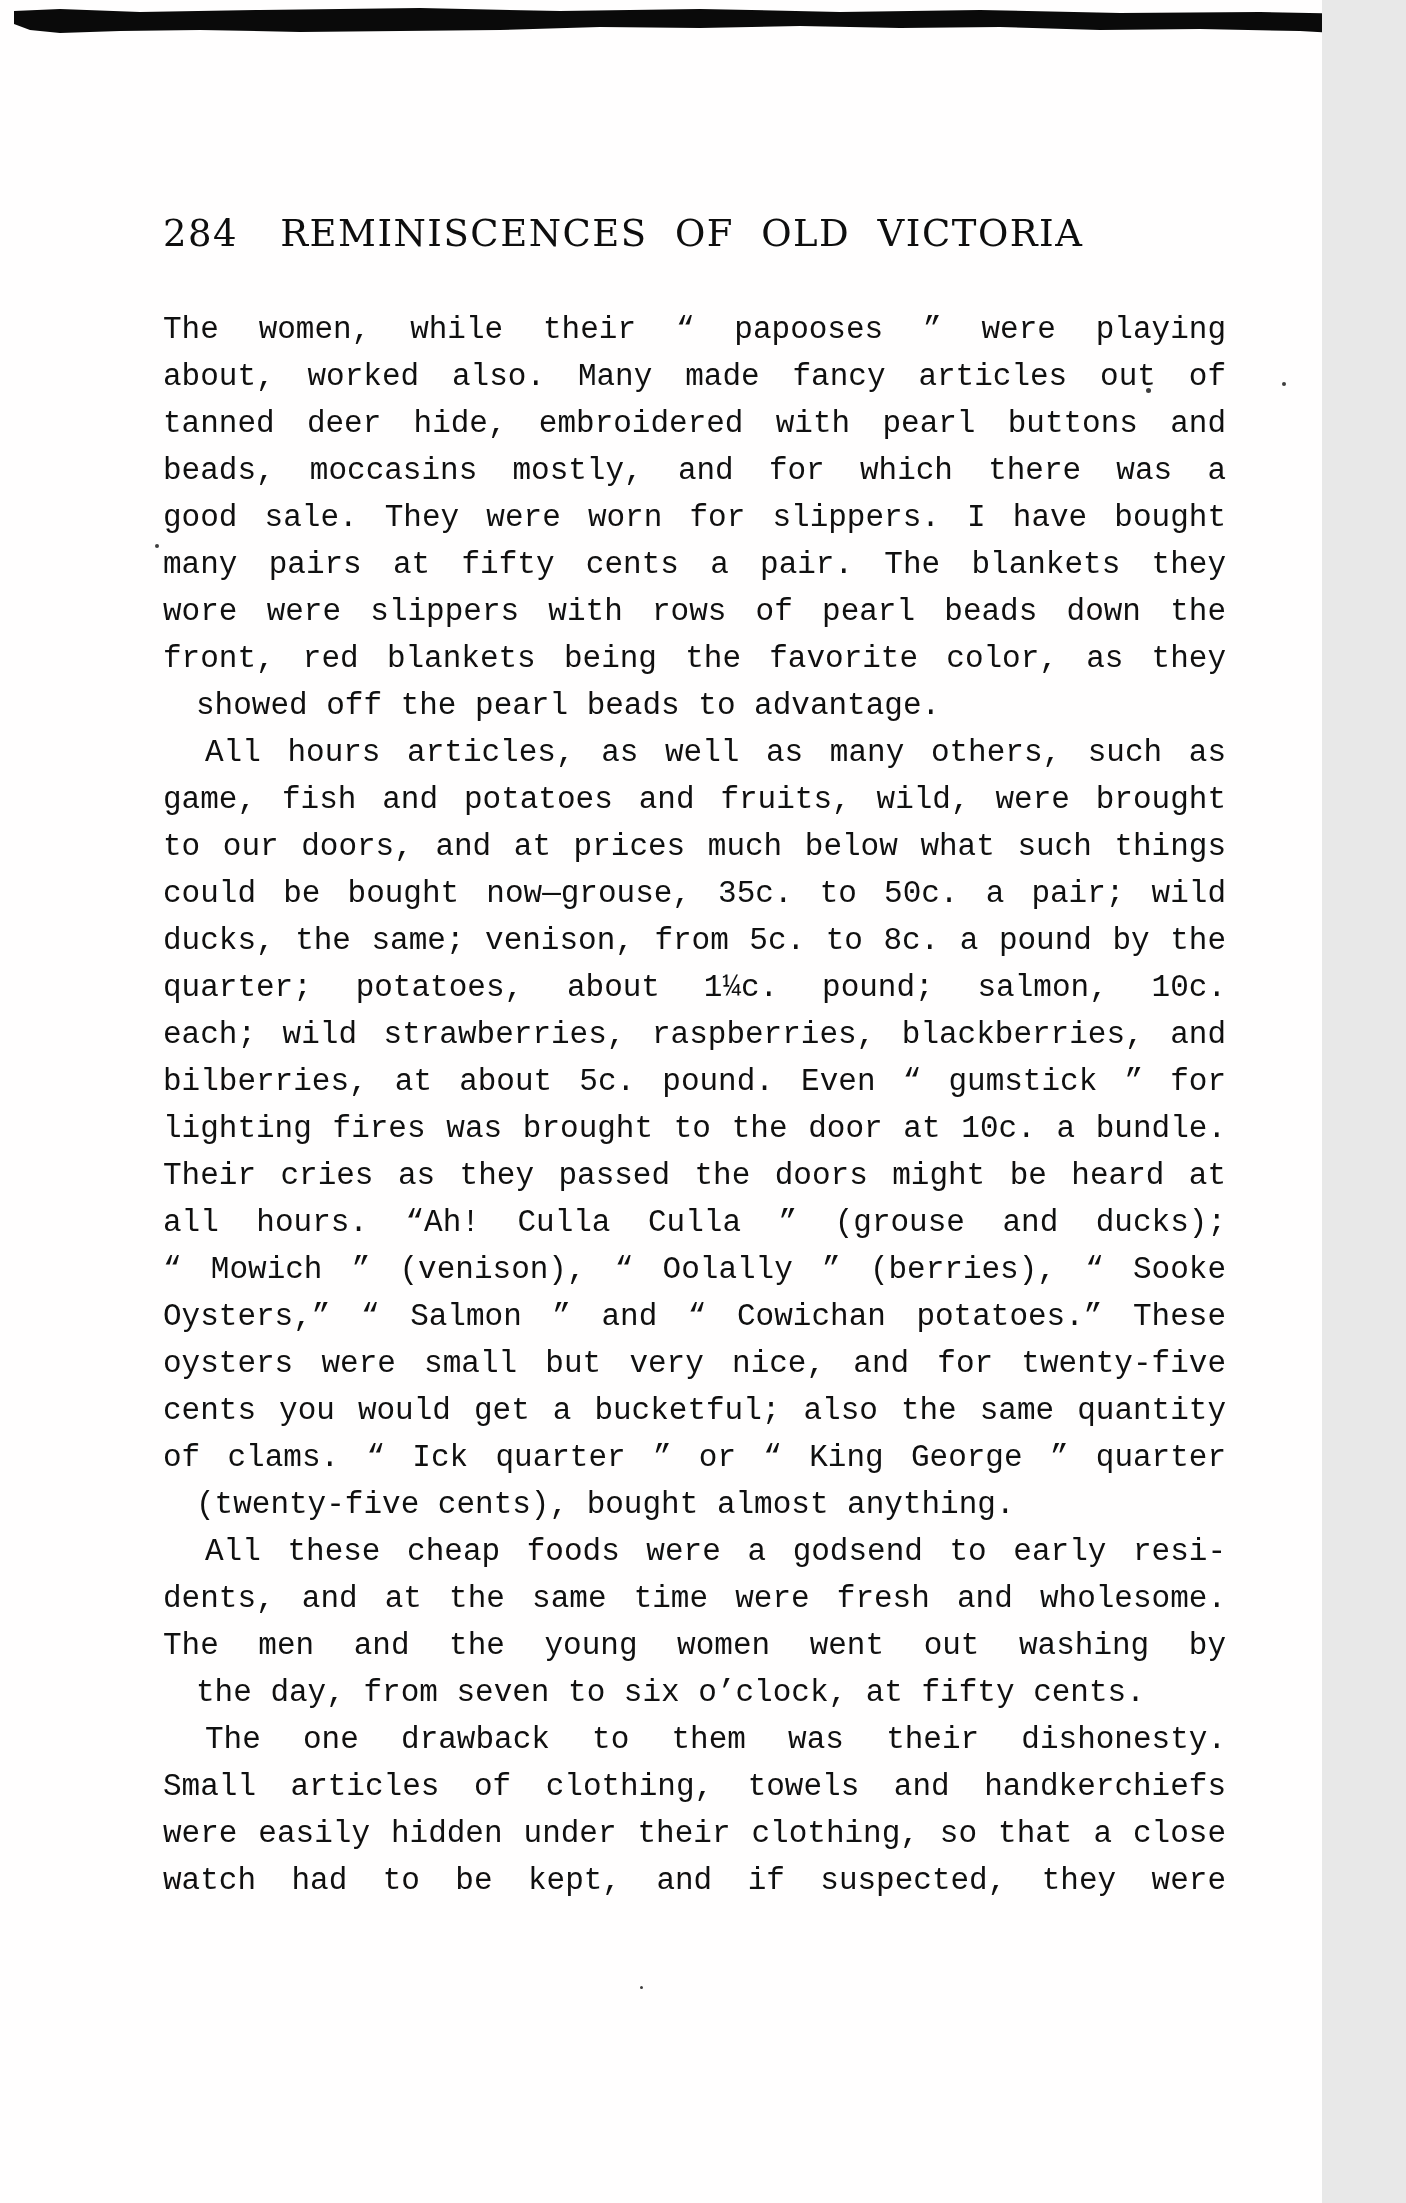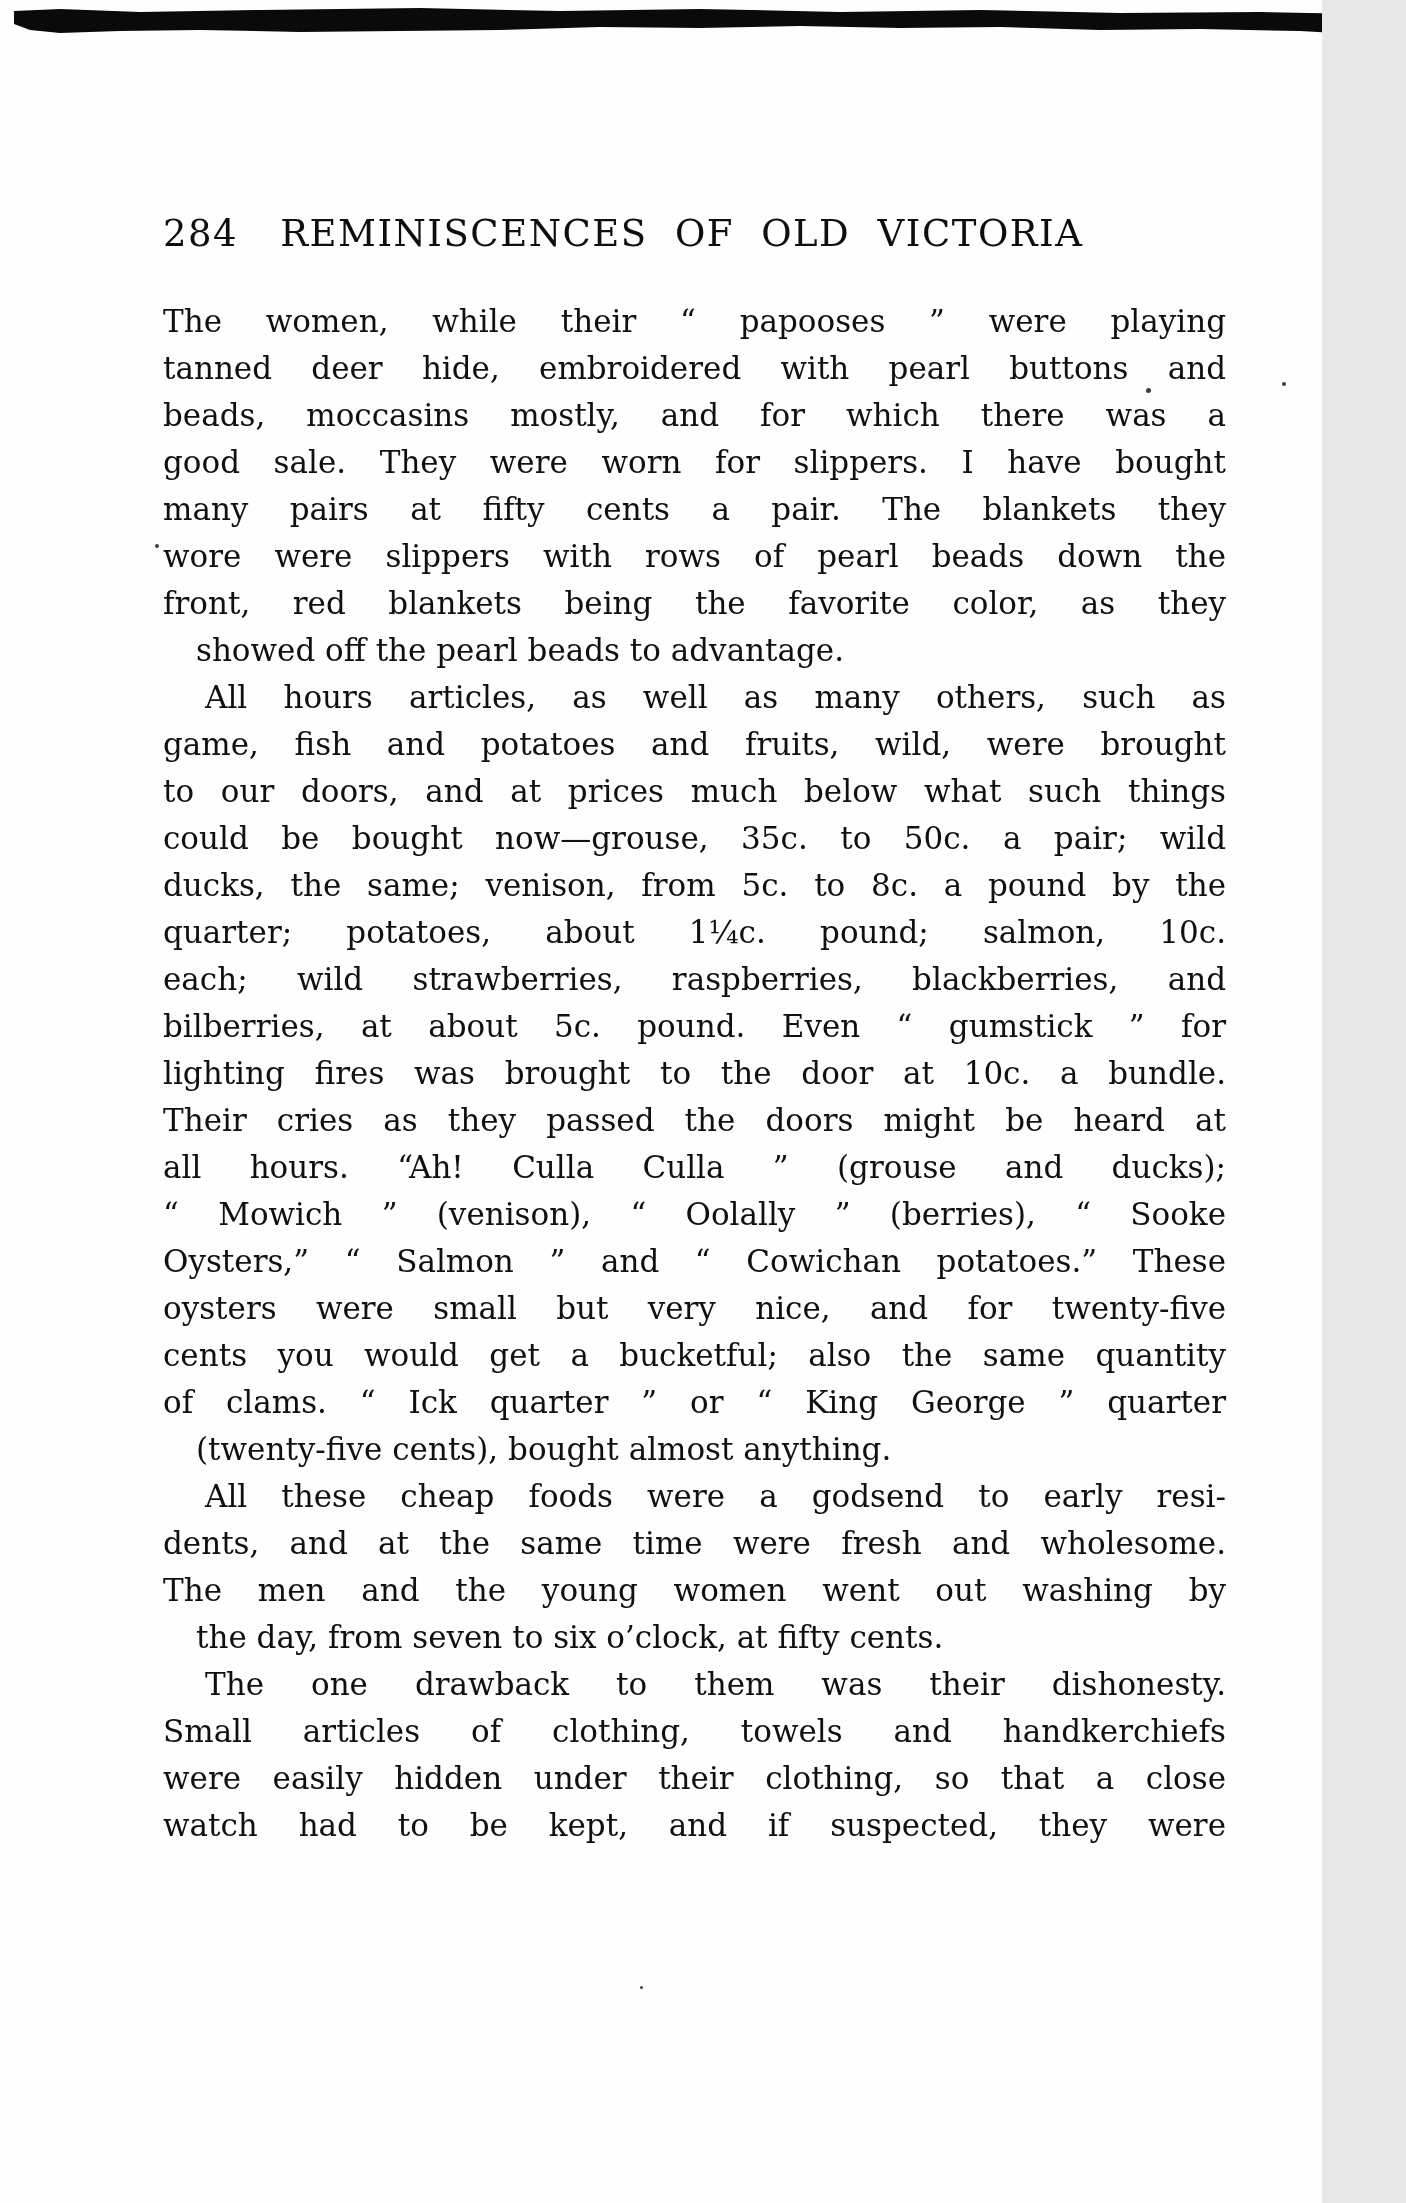--- a/index.html
+++ b/index.html
@@ -38,25 +38,26 @@
     display: inline-block;
     margin-right: 42px;
   }
   .header .title {
     display: inline-block;
     word-spacing: 14px;
   }
   .body-text {
     position: absolute;
     left: 163px;
-    top: 298px;
+    top: 306px;
     width: 1063px;
     font-size: 31px;
     line-height: 47px;
     color: #101010;
+    font-family: Liberation Mono, monospace;
   }
   .line {
     text-align: justify;
     text-align-last: justify;
     white-space: normal;
   }
   .line.flush {
     text-align-last: left;
     margin-left: 33px;
   }
@@ -81,20 +82,21 @@
       1406,64 1399,62 1392,52 1384,41 1372,35 1300,31 1200,29 1100,30 1000,27 900,28 800,26
       700,28 600,27 500,30 400,31 300,32 200,30 120,31 60,33 30,30 14,24"></polygon>
   </svg>
 
   <div class="header">
     <span class="pgnum">284</span><span class="title">REMINISCENCES OF OLD VICTORIA</span>
   </div>
 
   <div class="body-text">
       <div class="line">The women, while their “ papooses ” were playing</div>
+      <div class="line">about, worked also.  Many made fancy articles out of</div>
       <div class="line">tanned deer hide, embroidered with pearl buttons and</div>
       <div class="line">beads, moccasins mostly, and for which there was a</div>
       <div class="line">good sale.  They were worn for slippers.  I have bought</div>
       <div class="line">many pairs at fifty cents a pair.  The blankets they</div>
       <div class="line">wore were slippers with rows of pearl beads down the</div>
       <div class="line">front, red blankets being the favorite color, as they</div>
       <div class="line flush">showed off the pearl beads to advantage.</div>
       <div class="line indent">All hours articles, as well as many others, such as</div>
       <div class="line">game, fish and potatoes and fruits, wild, were brought</div>
       <div class="line">to our doors, and at prices much below what such things</div>

